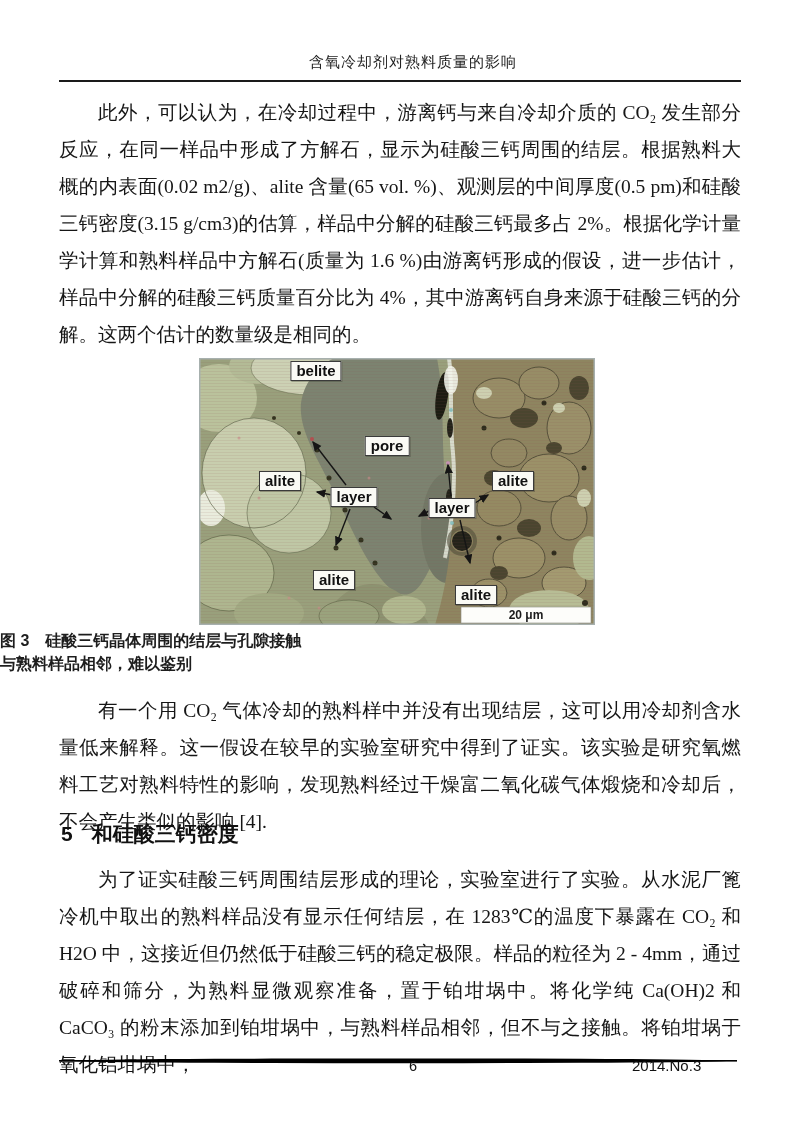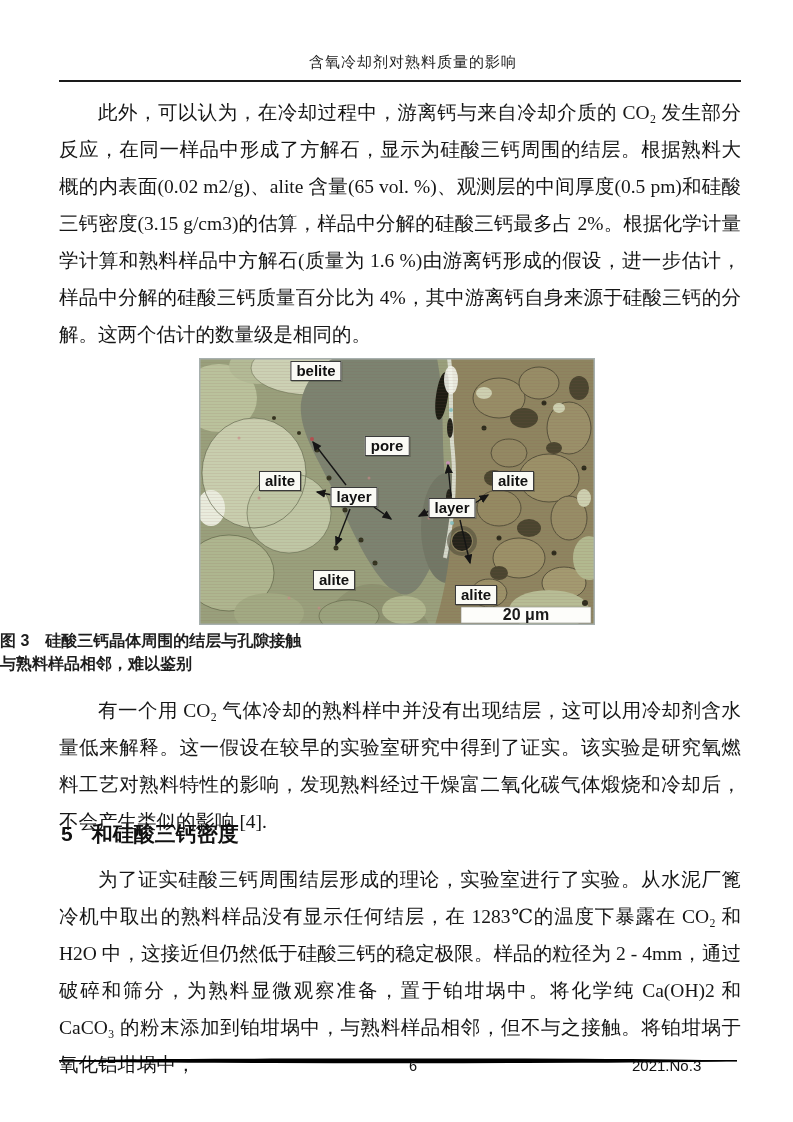--- a/index.html
+++ b/index.html
@@ -59,21 +59,21 @@
   .lbl-alite-l{left:81px;top:123px;}
   .lbl-layer-l{left:155px;top:139px;}
   .lbl-layer-r{left:253px;top:150px;}
   .lbl-alite-r{left:314px;top:123px;}
   .lbl-alite-bl{left:135px;top:222px;}
   .lbl-alite-br{left:277px;top:237px;}
   .scale-bar-label{
     position:absolute;left:262px;top:249px;width:130px;height:16px;
     text-align:center;
     font-family:"Liberation Sans","DejaVu Sans",sans-serif;
-    font-weight:bold;font-size:16px;line-height:16px;color:#1a1a1a;
+    font-weight:bold;font-size:12px;line-height:16px;color:#1a1a1a;
   }
   .fig-caption{
     position:absolute;top:629px;left:0;right:0;
     text-align:left;
     font-family:"Liberation Sans","DejaVu Sans",sans-serif;
     font-weight:bold;font-size:16px;line-height:23px;
     color:#1d1d1d;
   }
   .footer-rule{
     position:absolute;top:1051px;left:59px;width:678px;height:8px;
@@ -236,15 +236,15 @@
 
   <div class="para para-3">为了证实硅酸三钙周围结层形成的理论，实验室进行了实验。从水泥厂篦冷机中取出的熟料样品没有显示任何结层，在 1283℃的温度下暴露在 CO₂ 和 H2O 中，这接近但仍然低于硅酸三钙的稳定极限。样品的粒径为 2 - 4mm，通过破碎和筛分，为熟料显微观察准备，置于铂坩埚中。将化学纯 Ca(OH)2 和 CaCO₃ 的粉末添加到铂坩埚中，与熟料样品相邻，但不与之接触。将铂坩埚于氧化铝坩埚中，</div>
 
   <div class="footer-rule">
     <svg width="678" height="8" viewBox="0 0 678 8" xmlns="http://www.w3.org/2000/svg">
       <rect y="3" width="678" height="1.6" fill="#000"></rect>
       <ellipse cx="339" cy="3.8" rx="330" ry="2.4" fill="#000"></ellipse>
     </svg>
   </div>
   <div class="page-num">6</div>
-  <div class="issue">2021.No.3</div>
+  <div class="issue">2014.No.3</div>
 
 </div>
 
 </body></html>

